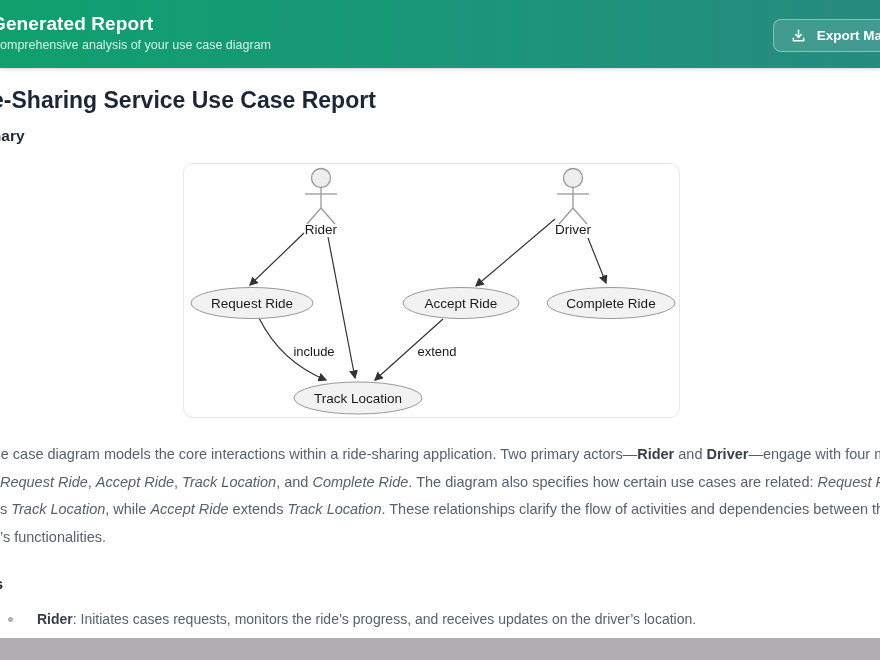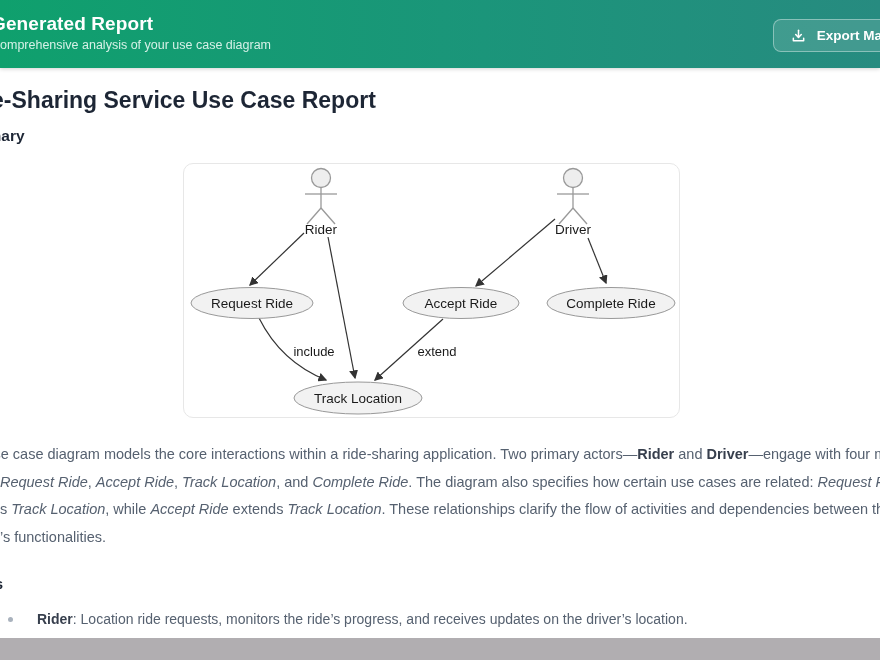--- a/index.html
+++ b/index.html
@@ -163,21 +163,21 @@
         </g>
       </svg>
     </div>
 
     <p class="summary-paragraph"><span>This use case diagram models the core interactions within a ride-sharing application. Two primary actors—</span><strong>Rider</strong><span> and </span><strong>Driver</strong><span>—engage with four main use cases: </span><em>Request Ride</em><span>, </span><em>Accept Ride</em><span>, </span><em>Track Location</em><span>, and </span><em>Complete Ride</em><span>. The diagram also specifies how certain use cases are related: </span><em>Request Ride</em><span> includes </span><em>Track Location</em><span>, while </span><em>Accept Ride</em><span> extends </span><em>Track Location</em><span>. These relationships clarify the flow of activities and dependencies between the system’s functionalities.</span></p>
 
     <h3 class="section-heading actors">Actors</h3>
 
     <ul class="actors-list">
       <li>
-        <span><strong>Rider</strong><span>: Location ride requests, monitors the ride’s progress, and receives updates on the driver’s location.</span></span>
+        <span><strong>Rider</strong><span>: Initiates cases requests, monitors the ride’s progress, and receives updates on the driver’s location.</span></span>
       </li>
       <li>
         <span><strong>Driver</strong><span>: Receives ride requests, accepts them, and completes the journey.</span></span>
       </li>
     </ul>
 
   </main>
 
   <div class="bottom-bar"></div>
 

